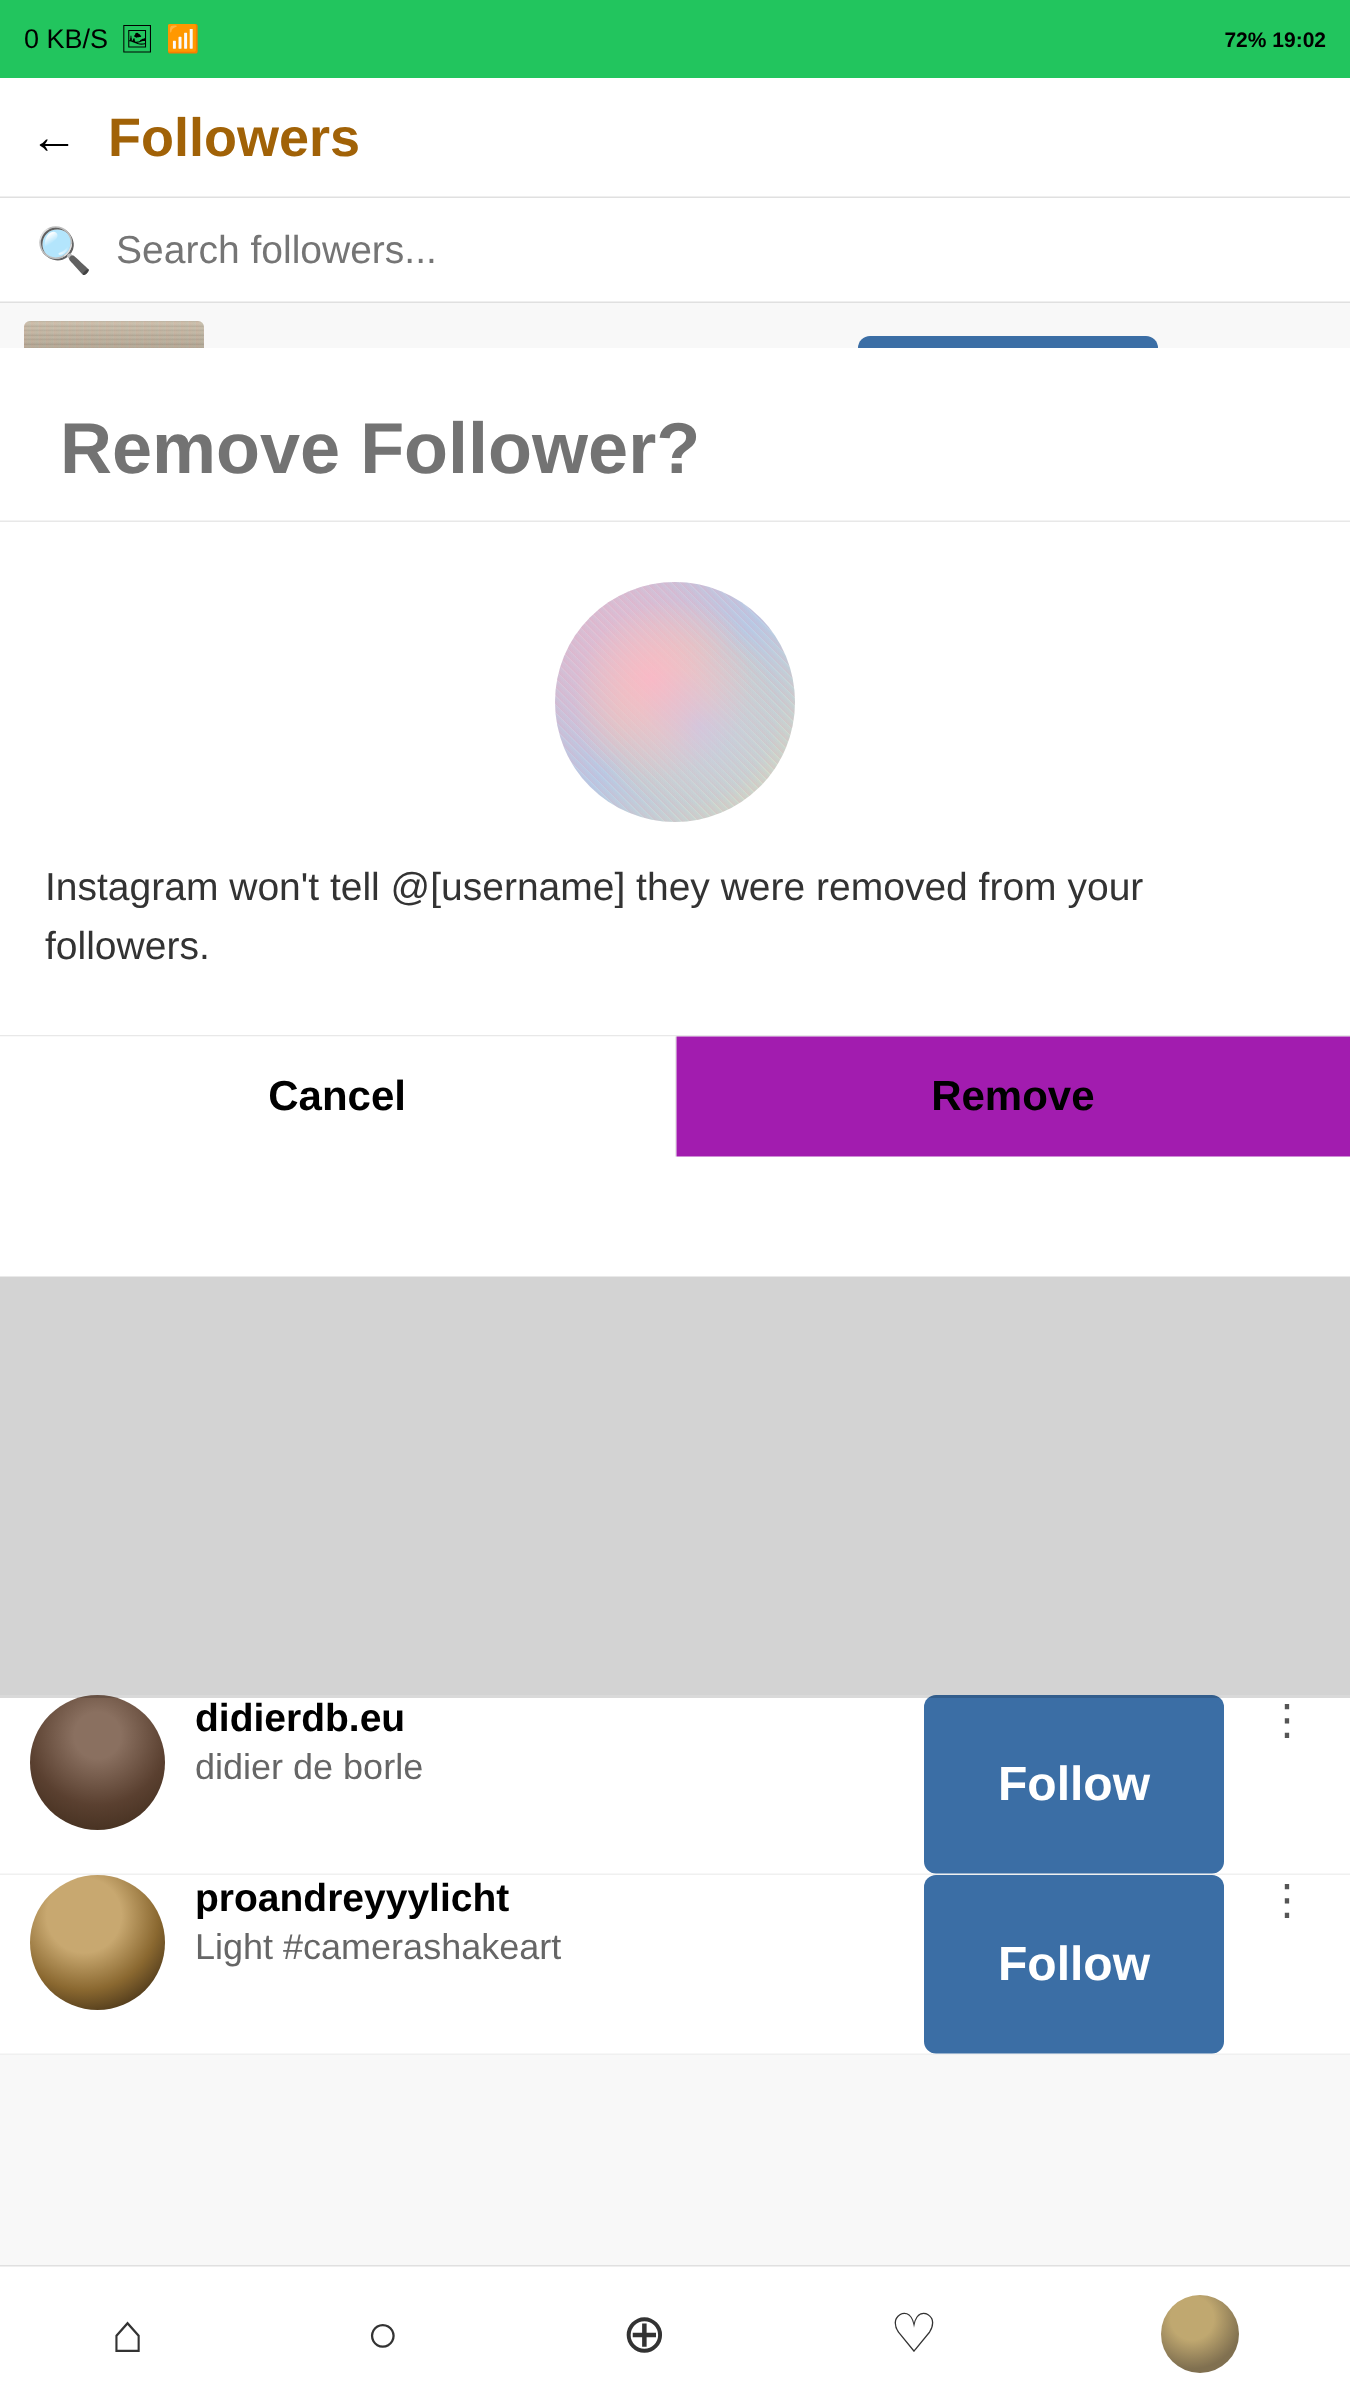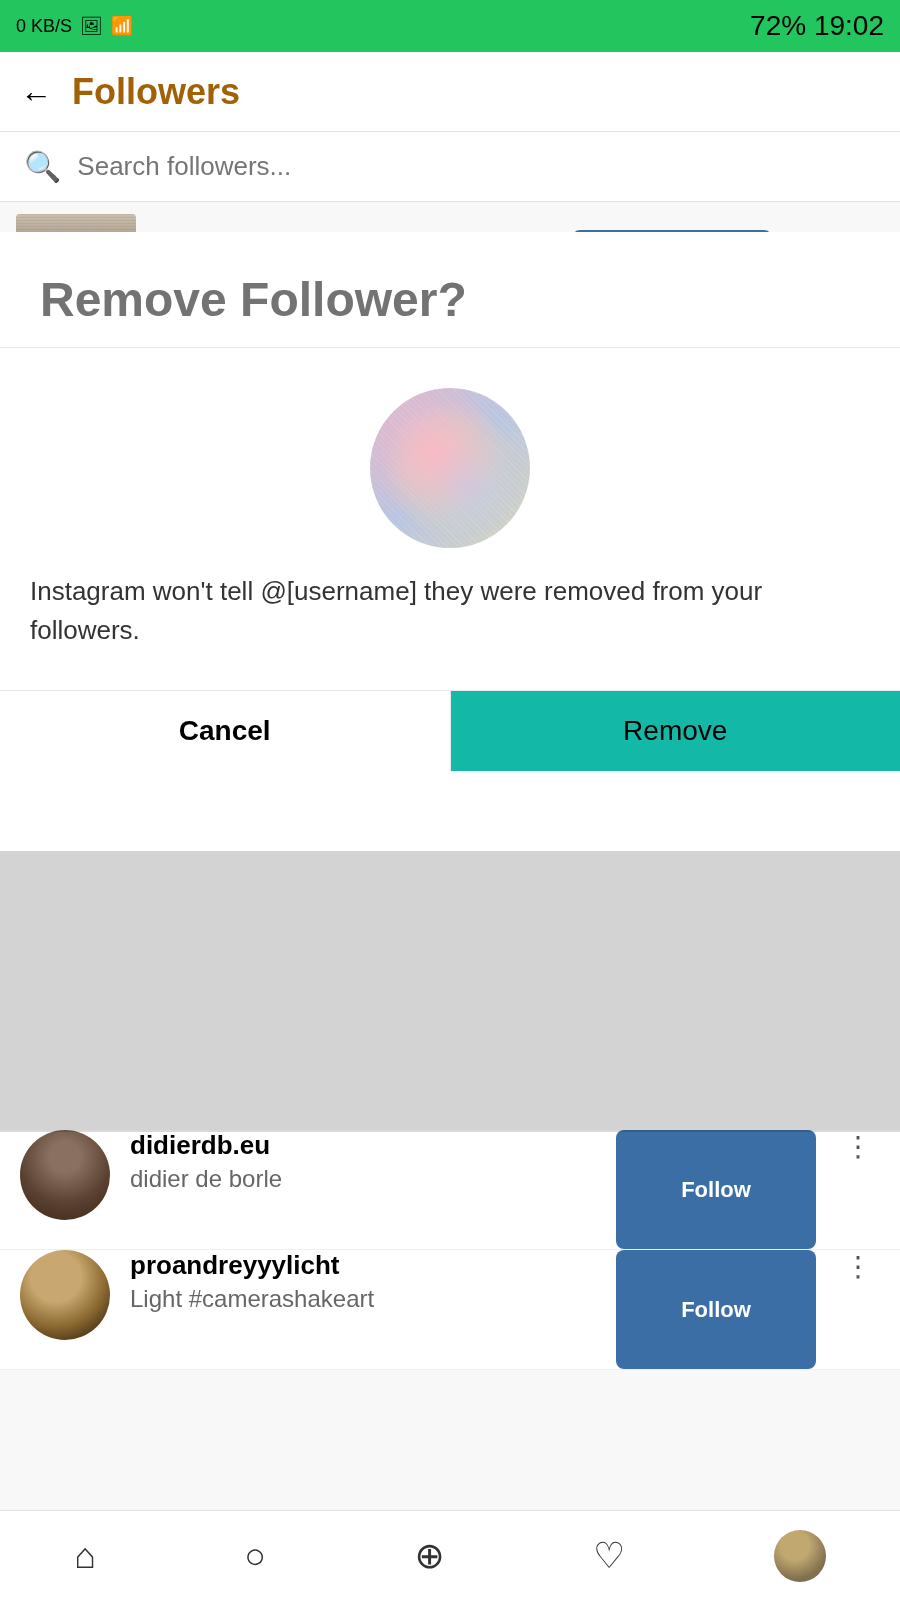--- a/index.html
+++ b/index.html
@@ -27,22 +27,22 @@
     .status-left {
       display: flex;
       align-items: center;
       gap: 8px;
       font-size: 18px;
     }
     .status-right {
       display: flex;
       align-items: center;
       gap: 6px;
-      font-size: 28px;
-      font-weight: 400;
+      font-size: 14px;
+      font-weight: 700;
     }
 
     
     .header {
       width: 100%;
       height: 80px;
       background: #ffffff;
       display: flex;
       align-items: center;
       padding: 0 20px;
@@ -110,21 +110,21 @@
       background:
         repeating-linear-gradient(0deg, rgba(0,0,0,0.08) 0px, rgba(255,255,255,0.05) 2px, transparent 3px),
         repeating-linear-gradient(90deg, rgba(200,150,100,0.1) 0px, rgba(100,200,150,0.08) 4px, transparent 5px),
         linear-gradient(180deg, #d0c0b0 0%, #b8a898 20%, #c8b8a8 40%, #a89888 60%, #b8c8d0 80%, #c0c8d8 100%);
     }
     .follow-btn {
       background: #3b6ea5;
       color: #fff;
       border: none;
       border-radius: 8px;
-      font-size: 22px;
+      font-size: 32px;
       font-weight: 600;
       padding: 14px 40px;
       cursor: pointer;
       min-width: 200px;
     }
     .arrow-indicator {
       font-size: 36px;
       color: #000;
       font-weight: bold;
     }
@@ -205,24 +205,24 @@
       border: none;
       font-size: 28px;
       font-weight: 600;
       color: #000;
       cursor: pointer;
       border-right: 1px solid #e8e8e8;
     }
     .modal-remove-btn {
       flex: 1;
       height: 80px;
-      background: #14b8a6;
+      background: #a21caf;
       border: none;
       font-size: 28px;
-      font-weight: 400;
+      font-weight: 700;
       color: #000;
       cursor: pointer;
     }
     .modal-spacer {
       height: 80px;
     }
 
     
     .followers-list {
       position: absolute;

